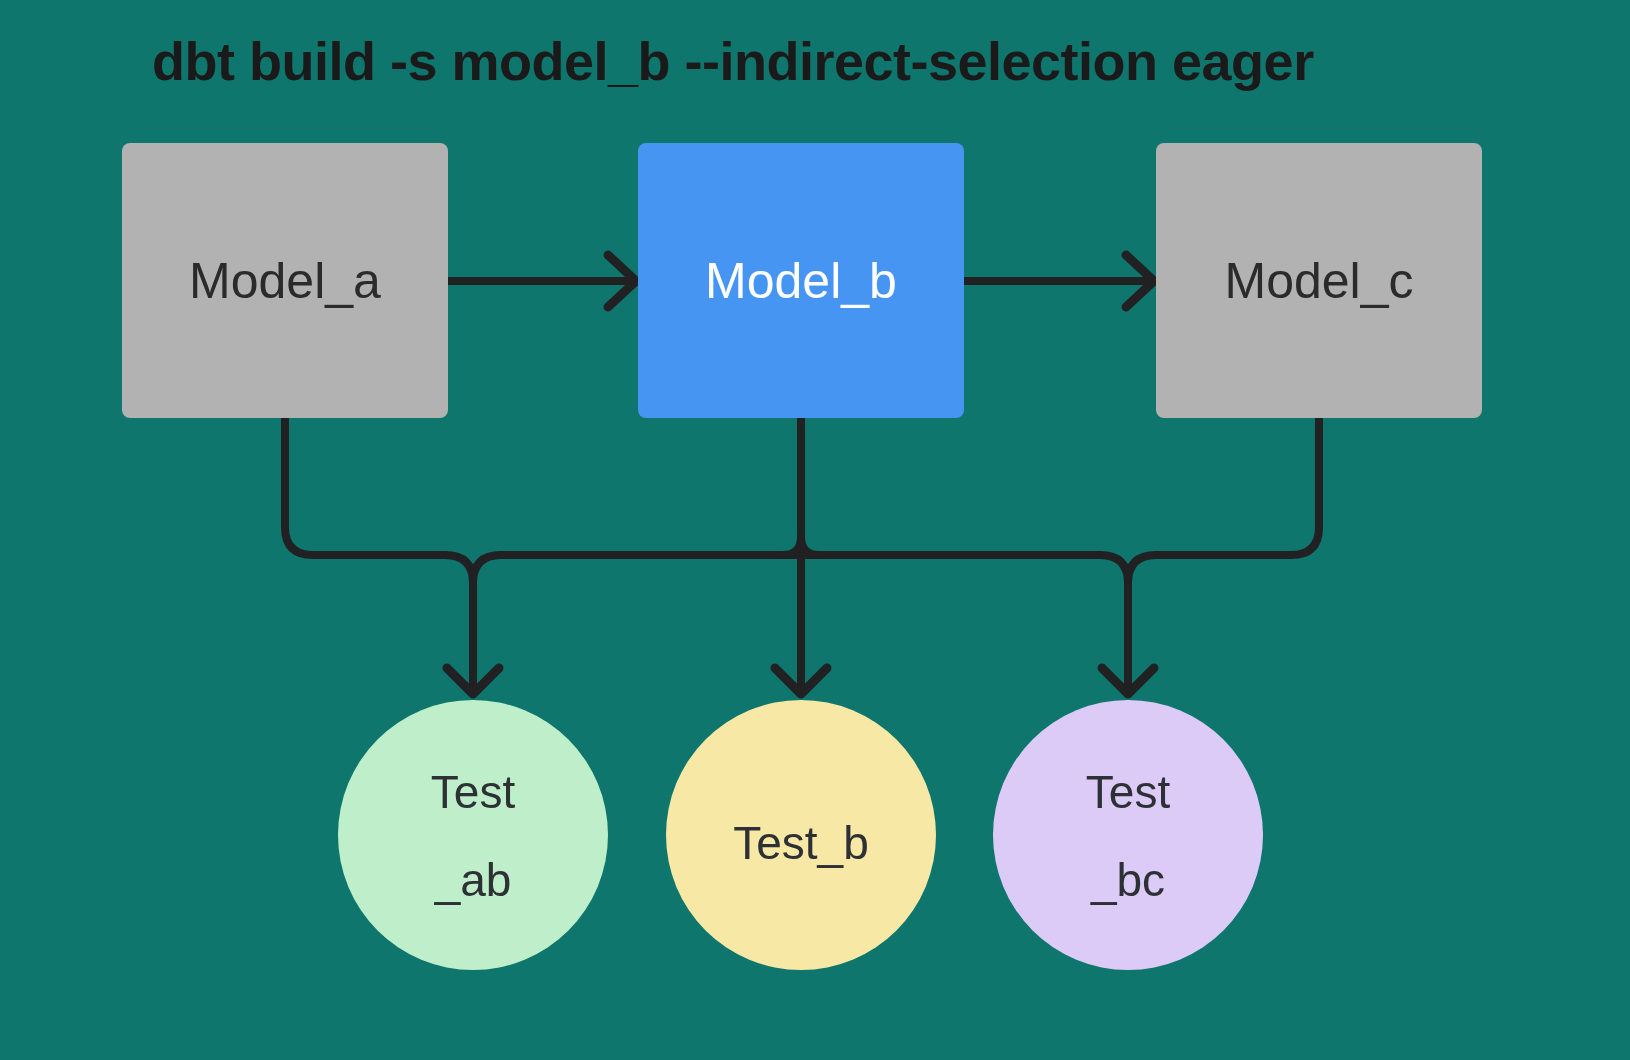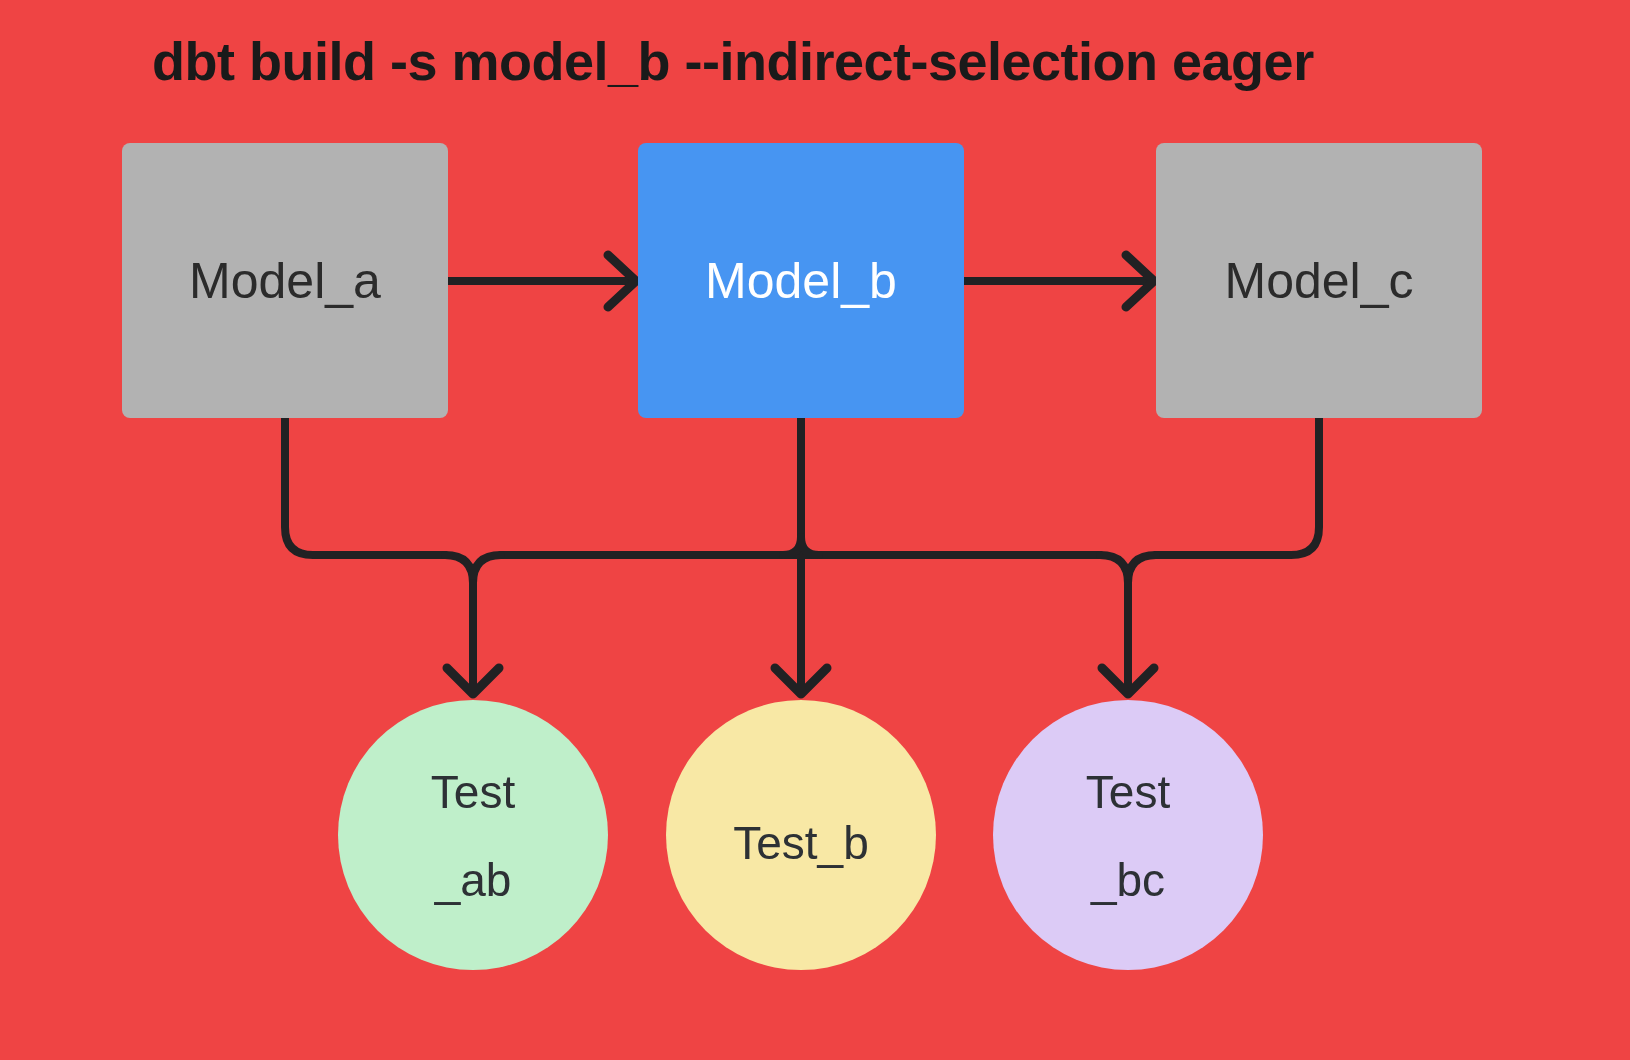--- a/index.html
+++ b/index.html
@@ -4,21 +4,21 @@
 <style>
   html, body {
     margin: 0;
     padding: 0;
     background: #ffffff;
   }
   .canvas {
     position: relative;
     width: 1630px;
     height: 1060px;
-    background: #ef4444;
+    background: #0f766e;
     font-family: "Liberation Sans", sans-serif;
     overflow: hidden;
   }
   svg.diagram {
     position: absolute;
     left: 0;
     top: 0;
   }
   .title-text {
     font-family: "Liberation Sans", sans-serif;

